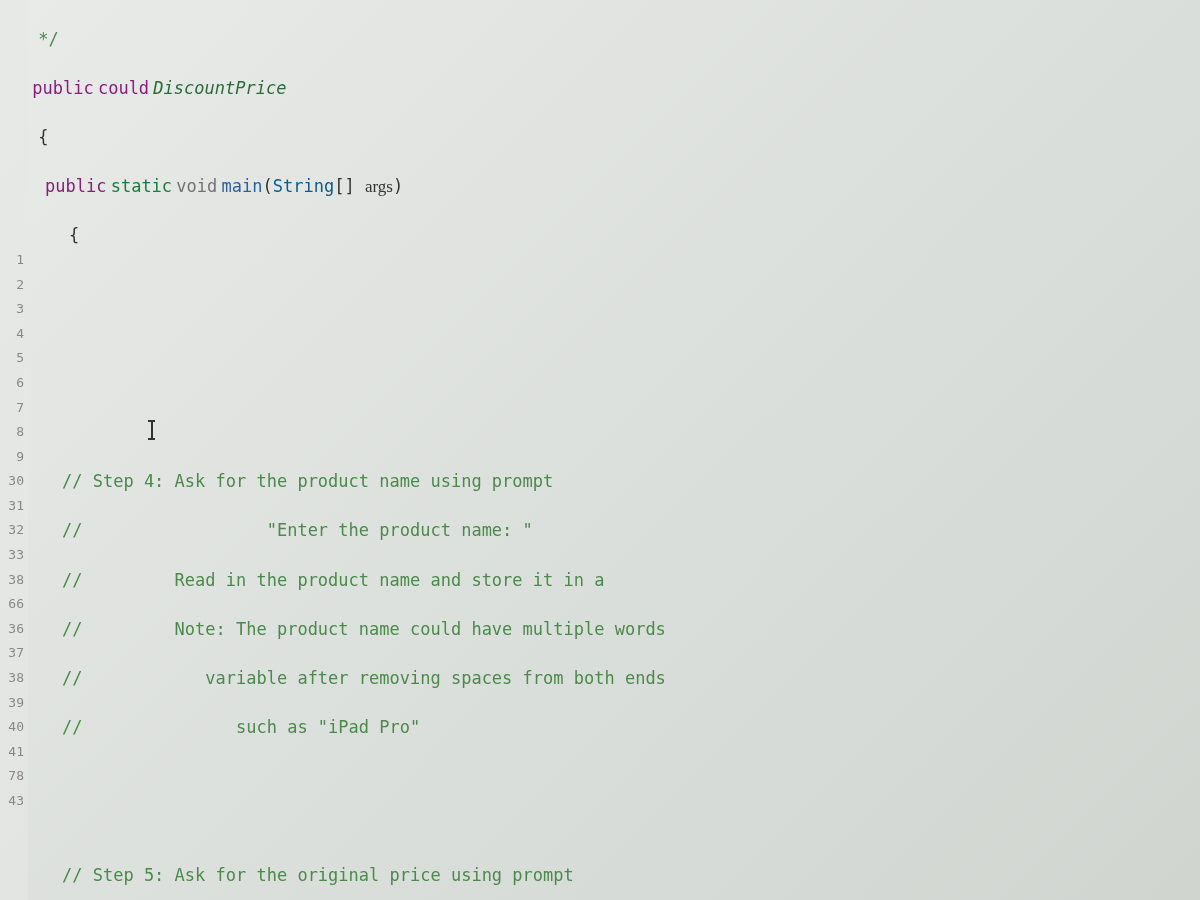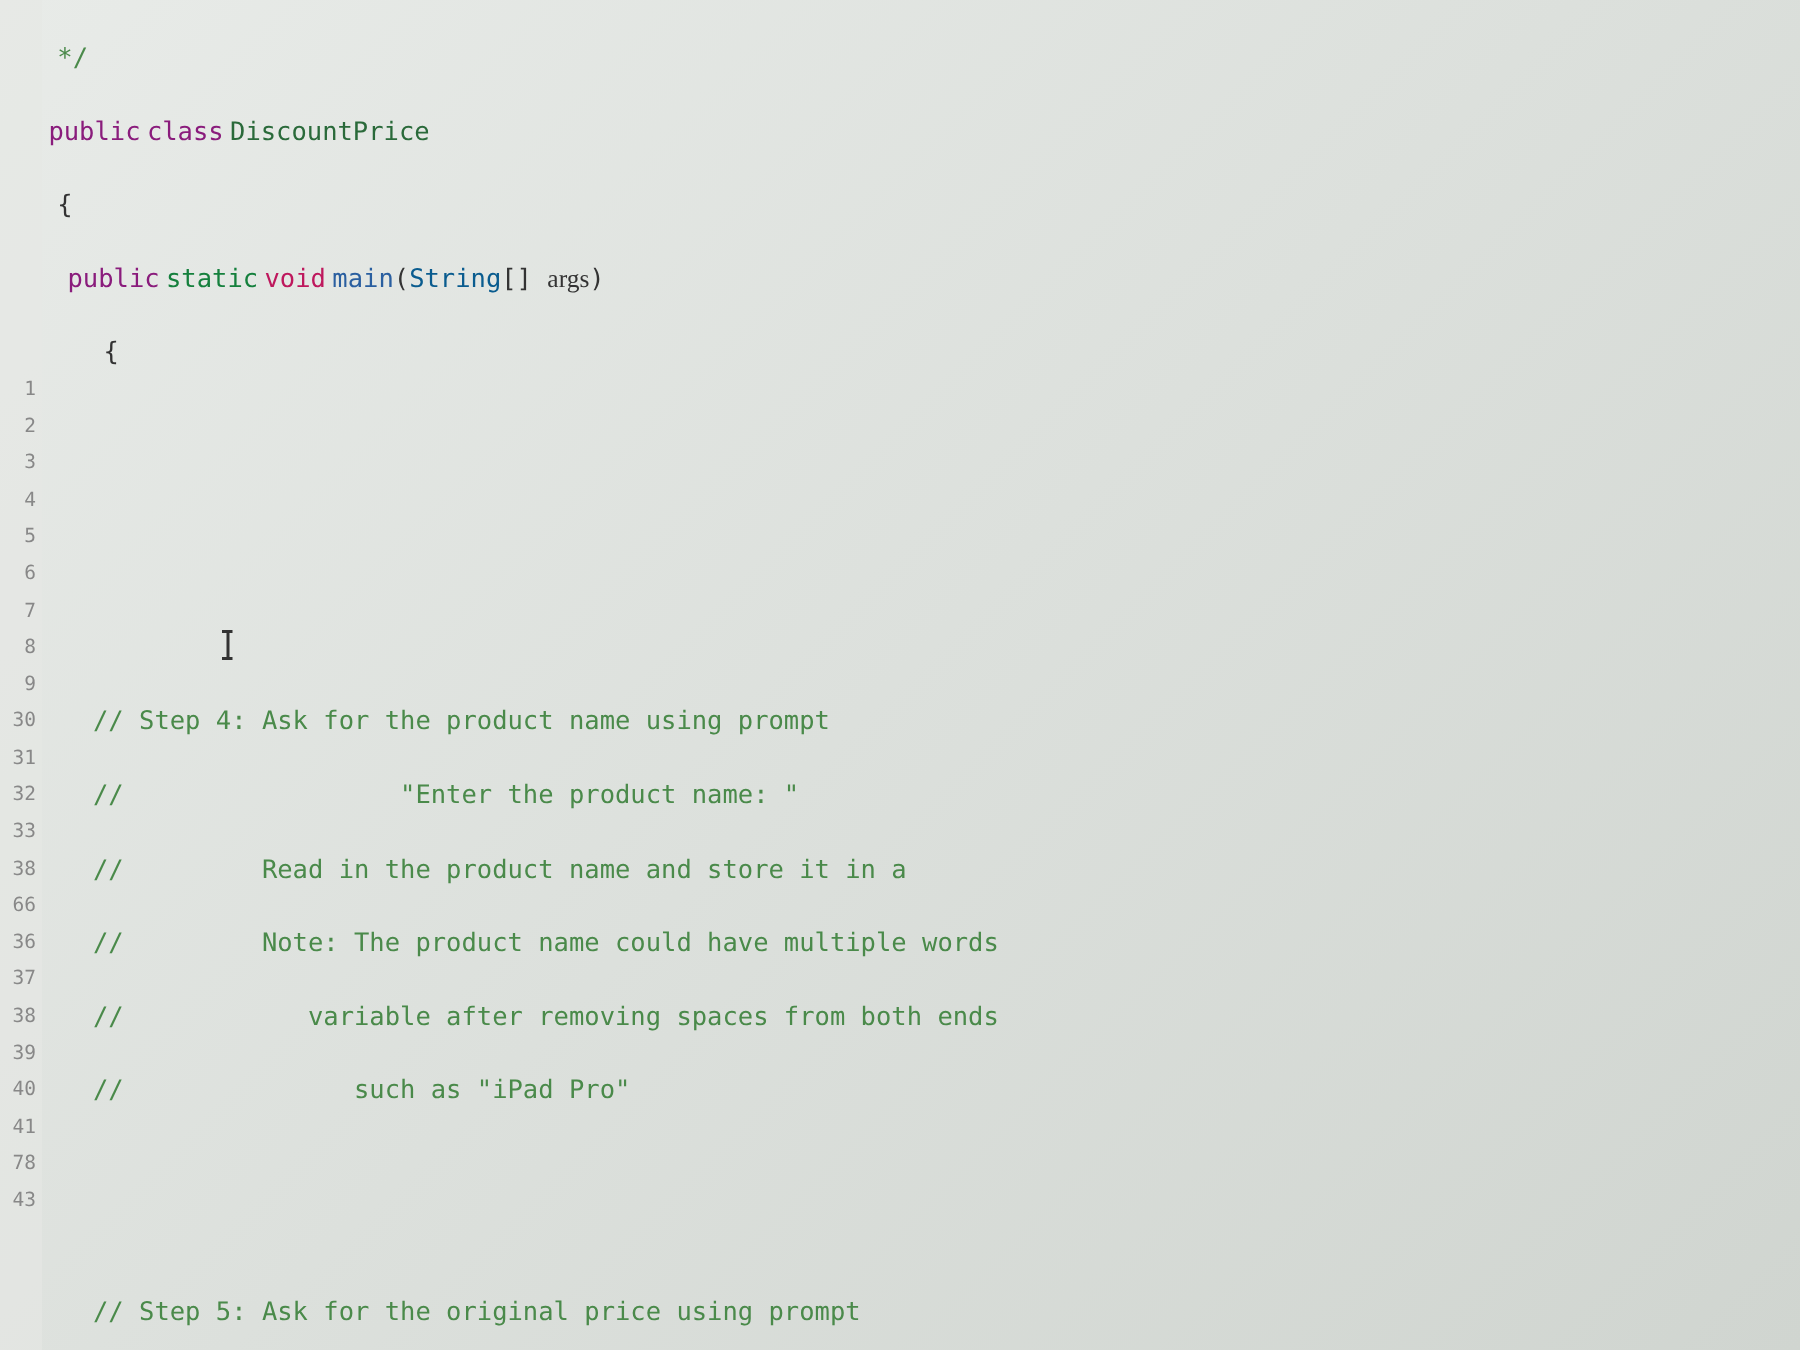--- a/index.html
+++ b/index.html
@@ -35,23 +35,23 @@
     padding-top: 2px;
     line-height: 24.6px;
     white-space: pre;
     color: #333;
     position: relative;
   }
   .line { height: 24.6px; display: block; }
   .kw-public { color: #8a1c7c; }
   .kw-class  { color: #8a1c7c; }
   .kw-static { color: #15803d; }
-  .kw-void   { color: #be185d; margin-top: 32px; }
+  .kw-void   { color: #737373; margin-top: 32px; }
   .type      { color: #0a5c8f; }
-  .classname { color: #2a6a3a; }
+  .classname { color: #2a6a3a; font-style: italic; }
   .method    { color: #2a5fa0; }
   .comment   { color: #4a8a4a; }
   .punct     { color: #333; }
   .plain     { color: #333; font-family: Liberation Serif, serif; }
   .cursor {
     display: inline-block;
     width: 1px;
     height: 20px;
     position: relative;
   }
@@ -109,21 +109,21 @@
       <div>37</div>
       <div>38</div>
       <div>39</div>
       <div>40</div>
       <div>41</div>
       <div>78</div>
       <div>43</div>
     </div>
   <div class="code">
 <span class="line"><span class="comment"> */</span></span>
-<span class="line"><span class="plain"> </span><span class="kw-public">public</span><span class="plain"> </span><span class="kw-class">class</span><span class="plain"> </span><span class="classname">DiscountPrice</span></span>
+<span class="line"><span class="plain"> </span><span class="kw-public">public</span><span class="plain"> </span><span class="kw-class">could</span><span class="plain"> </span><span class="classname">DiscountPrice</span></span>
 <span class="line"><span class="punct"> {</span></span>
 <span class="line"><span class="plain">    </span><span class="kw-public">public</span><span class="plain"> </span><span class="kw-static">static</span><span class="plain"> </span><span class="kw-void">void</span><span class="plain"> </span><span class="method">main</span><span class="punct">(</span><span class="type">String</span><span class="punct">[] </span><span class="plain">args</span><span class="punct">)</span></span>
 <span class="line"><span class="punct">    {</span></span>
 <span class="line"><span class="plain">        </span></span>
 <span class="line"><span class="plain">        </span></span>
 <span class="line"><span class="plain"></span></span>
 <span class="line"><span class="plain">                             </span><span class="cursor"><span class="bar"></span></span></span>
 <span class="line"><span class="plain">        </span><span class="comment">// Step 4: Ask for the product name using prompt</span></span>
 <span class="line"><span class="plain">        </span><span class="comment">//                  "Enter the product name: "</span></span>
 <span class="line"><span class="plain">        </span><span class="comment">//         Read in the product name and store it in a</span></span>

